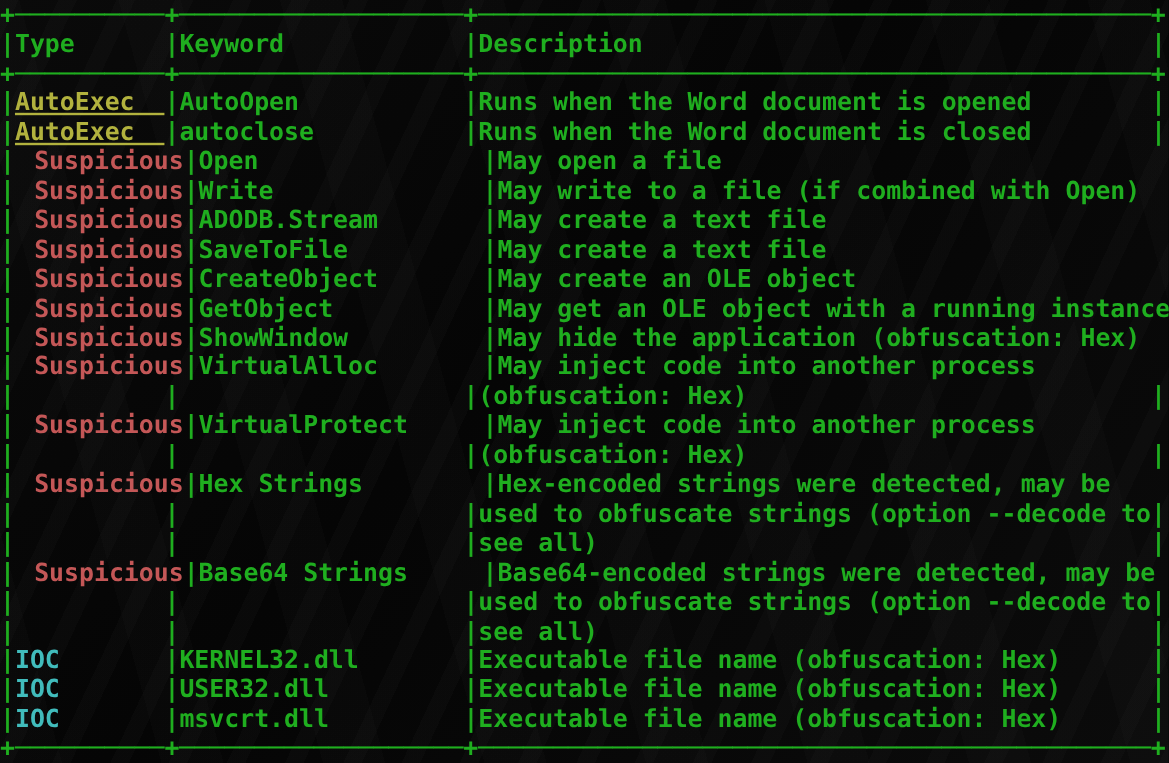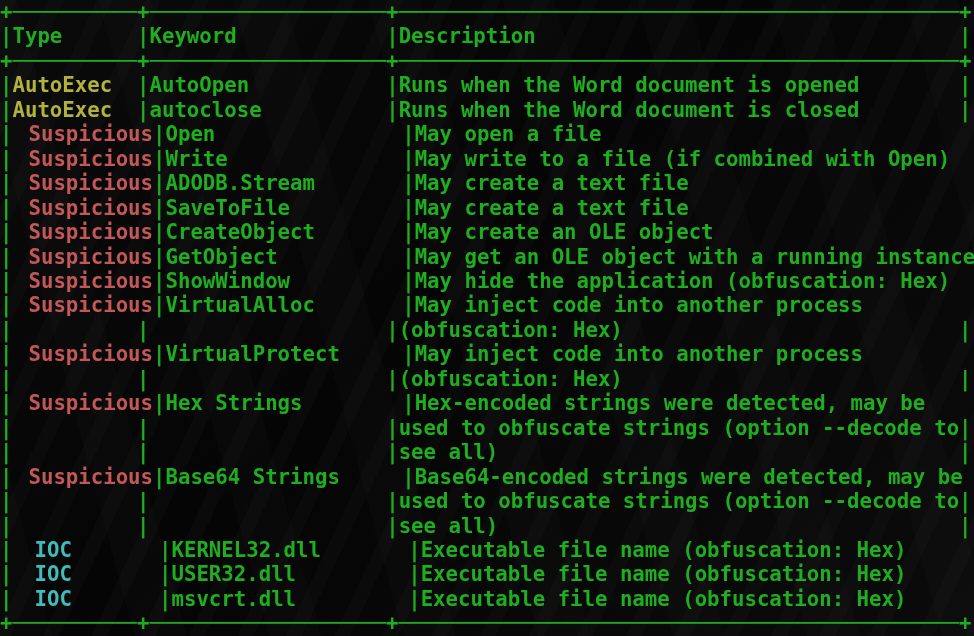--- a/index.html
+++ b/index.html
@@ -23,22 +23,22 @@
     left: 0;
     font-family: "DejaVu Sans Mono", "Liberation Mono", monospace;
     font-weight: bold;
     font-size: 20.7px;
     line-height: 24.46px;
     margin: 0;
   }
   .tline { white-space: pre; height: 24.46px; }
   .b { color: var(--c-green); }
   .g { color: var(--c-green); }
-  .t-autoexec { color: var(--c-yellow); }
+  .t-autoexec { color: var(--c-yellow); text-decoration: underline; }
   .t-suspicious { color: var(--c-red); margin-left: 16px; }
-  .t-ioc { color: var(--c-cyan); margin-left: 22px; }
+  .t-ioc { color: var(--c-cyan); }
 </style>
 </head>
 <body>
 
 <div class="screen">
   <pre class="term"><div class="tline"><span class="b">+──────────+───────────────────+─────────────────────────────────────────────+</span></div><div class="tline"><span class="b">|</span><span class="g">Type      </span><span class="b">|</span><span class="g">Keyword            </span><span class="b">|</span><span class="g">Description                                  </span><span class="b">|</span></div><div class="tline"><span class="b">+──────────+───────────────────+─────────────────────────────────────────────+</span></div><div class="tline"><span class="b">|</span><span class="t-autoexec">AutoExec  </span><span class="b">|</span><span class="g">AutoOpen           </span><span class="b">|</span><span class="g">Runs when the Word document is opened        </span><span class="b">|</span></div><div class="tline"><span class="b">|</span><span class="t-autoexec">AutoExec  </span><span class="b">|</span><span class="g">autoclose          </span><span class="b">|</span><span class="g">Runs when the Word document is closed        </span><span class="b">|</span></div><div class="tline"><span class="b">|</span><span class="t-suspicious">Suspicious</span><span class="b">|</span><span class="g">Open               </span><span class="b">|</span><span class="g">May open a file                              </span><span class="b">|</span></div><div class="tline"><span class="b">|</span><span class="t-suspicious">Suspicious</span><span class="b">|</span><span class="g">Write              </span><span class="b">|</span><span class="g">May write to a file (if combined with Open)  </span><span class="b">|</span></div><div class="tline"><span class="b">|</span><span class="t-suspicious">Suspicious</span><span class="b">|</span><span class="g">ADODB.Stream       </span><span class="b">|</span><span class="g">May create a text file                       </span><span class="b">|</span></div><div class="tline"><span class="b">|</span><span class="t-suspicious">Suspicious</span><span class="b">|</span><span class="g">SaveToFile         </span><span class="b">|</span><span class="g">May create a text file                       </span><span class="b">|</span></div><div class="tline"><span class="b">|</span><span class="t-suspicious">Suspicious</span><span class="b">|</span><span class="g">CreateObject       </span><span class="b">|</span><span class="g">May create an OLE object                     </span><span class="b">|</span></div><div class="tline"><span class="b">|</span><span class="t-suspicious">Suspicious</span><span class="b">|</span><span class="g">GetObject          </span><span class="b">|</span><span class="g">May get an OLE object with a running instance</span><span class="b">|</span></div><div class="tline"><span class="b">|</span><span class="t-suspicious">Suspicious</span><span class="b">|</span><span class="g">ShowWindow         </span><span class="b">|</span><span class="g">May hide the application (obfuscation: Hex)  </span><span class="b">|</span></div><div class="tline"><span class="b">|</span><span class="t-suspicious">Suspicious</span><span class="b">|</span><span class="g">VirtualAlloc       </span><span class="b">|</span><span class="g">May inject code into another process         </span><span class="b">|</span></div><div class="tline"><span class="b">|</span><span class="g">          </span><span class="b">|</span><span class="g">                   </span><span class="b">|</span><span class="g">(obfuscation: Hex)                           </span><span class="b">|</span></div><div class="tline"><span class="b">|</span><span class="t-suspicious">Suspicious</span><span class="b">|</span><span class="g">VirtualProtect     </span><span class="b">|</span><span class="g">May inject code into another process         </span><span class="b">|</span></div><div class="tline"><span class="b">|</span><span class="g">          </span><span class="b">|</span><span class="g">                   </span><span class="b">|</span><span class="g">(obfuscation: Hex)                           </span><span class="b">|</span></div><div class="tline"><span class="b">|</span><span class="t-suspicious">Suspicious</span><span class="b">|</span><span class="g">Hex Strings        </span><span class="b">|</span><span class="g">Hex-encoded strings were detected, may be    </span><span class="b">|</span></div><div class="tline"><span class="b">|</span><span class="g">          </span><span class="b">|</span><span class="g">                   </span><span class="b">|</span><span class="g">used to obfuscate strings (option --decode to</span><span class="b">|</span></div><div class="tline"><span class="b">|</span><span class="g">          </span><span class="b">|</span><span class="g">                   </span><span class="b">|</span><span class="g">see all)                                     </span><span class="b">|</span></div><div class="tline"><span class="b">|</span><span class="t-suspicious">Suspicious</span><span class="b">|</span><span class="g">Base64 Strings     </span><span class="b">|</span><span class="g">Base64-encoded strings were detected, may be </span><span class="b">|</span></div><div class="tline"><span class="b">|</span><span class="g">          </span><span class="b">|</span><span class="g">                   </span><span class="b">|</span><span class="g">used to obfuscate strings (option --decode to</span><span class="b">|</span></div><div class="tline"><span class="b">|</span><span class="g">          </span><span class="b">|</span><span class="g">                   </span><span class="b">|</span><span class="g">see all)                                     </span><span class="b">|</span></div><div class="tline"><span class="b">|</span><span class="t-ioc">IOC       </span><span class="b">|</span><span class="g">KERNEL32.dll       </span><span class="b">|</span><span class="g">Executable file name (obfuscation: Hex)      </span><span class="b">|</span></div><div class="tline"><span class="b">|</span><span class="t-ioc">IOC       </span><span class="b">|</span><span class="g">USER32.dll         </span><span class="b">|</span><span class="g">Executable file name (obfuscation: Hex)      </span><span class="b">|</span></div><div class="tline"><span class="b">|</span><span class="t-ioc">IOC       </span><span class="b">|</span><span class="g">msvcrt.dll         </span><span class="b">|</span><span class="g">Executable file name (obfuscation: Hex)      </span><span class="b">|</span></div><div class="tline"><span class="b">+──────────+───────────────────+─────────────────────────────────────────────+</span></div></pre>
 </div>
 
 </body></html>

